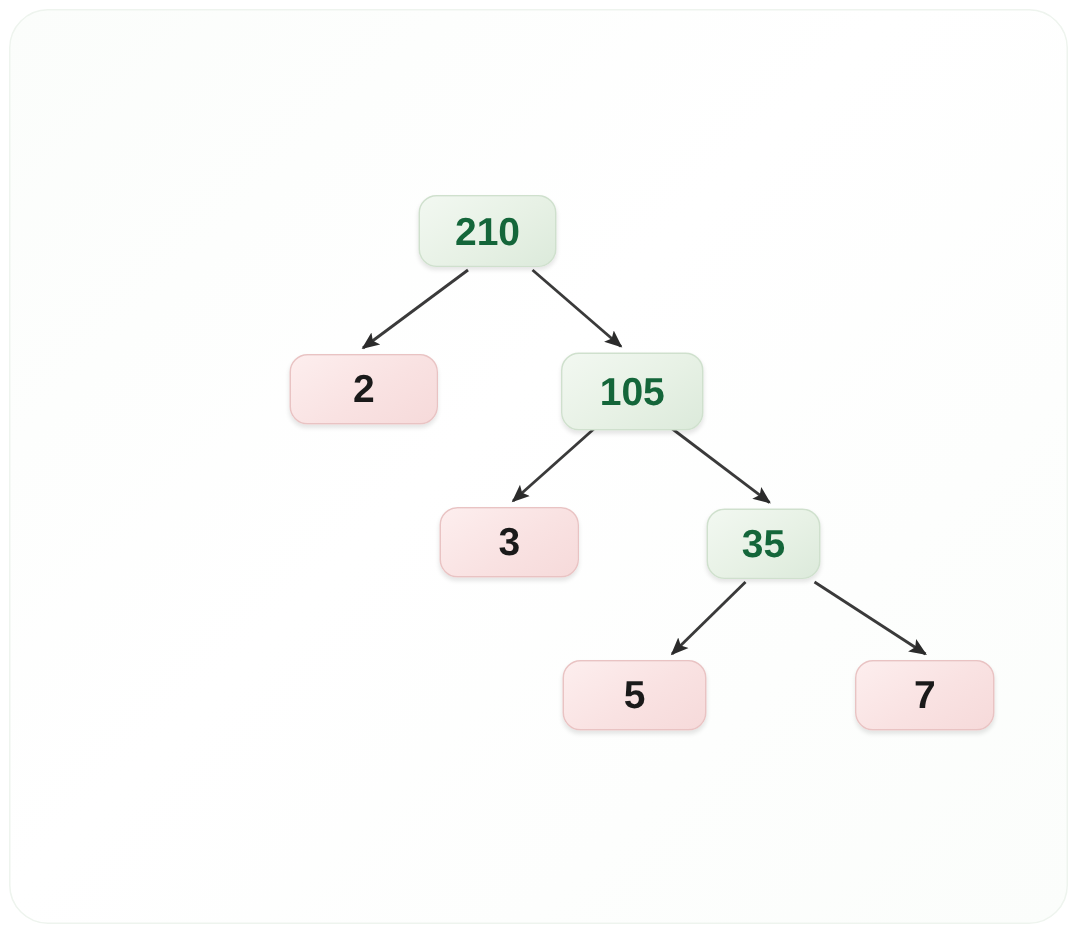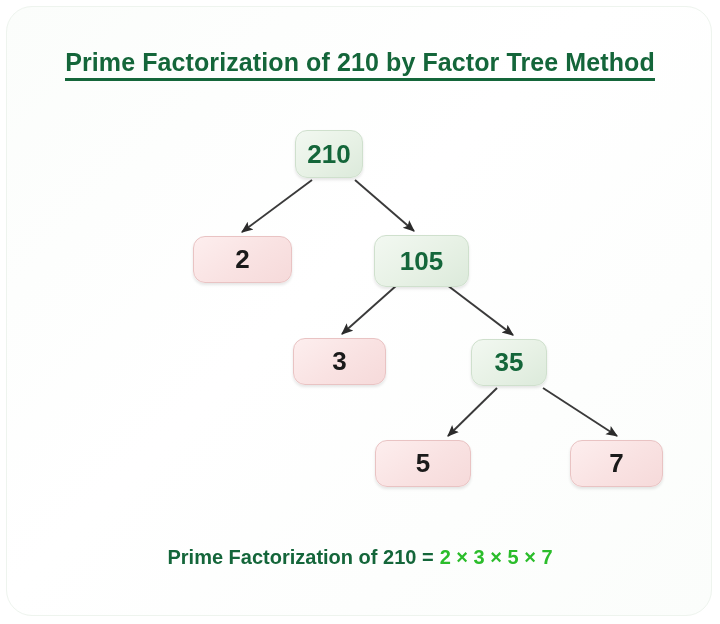--- a/index.html
+++ b/index.html
@@ -86,40 +86,39 @@
     margin-left: 6px;
   }
 </style>
 </head>
 <body>
 
 <div id="canvas">
 
   <div id="frame"></div>
 
-  <div id="title"><span class="t">Prime Factorization of 210 by Factor Tree Method</span></div>
 
   <svg id="edges" viewBox="0 0 720 624">
     <defs>
       <marker id="arrowhead" markerWidth="7" markerHeight="7" refX="5.6" refY="3" orient="auto" markerUnits="strokeWidth">
         <path d="M0,0.4 L6.2,3 L0,5.6 L1.3,3 Z" fill="#2b2b2b"></path>
       </marker>
     </defs>
     <g id="edge-layer" stroke="#3a3a3a" stroke-width="1.9" fill="none" marker-end="url(#arrowhead)">
         <line x1="312" y1="180" x2="242" y2="232"></line>
         <line x1="355" y1="180" x2="414" y2="231"></line>
         <line x1="397" y1="285" x2="342" y2="334"></line>
         <line x1="447" y1="285" x2="513" y2="335"></line>
         <line x1="497" y1="388" x2="448" y2="436"></line>
         <line x1="543" y1="388" x2="617" y2="436"></line>
       </g>
   </svg>
 
   <div id="node-layer">
-      <div class="node composite" style="left: 295px; top: 130px; width: 68px; height: 48px;">
+      <div class="node composite" style="left: 279px; top: 130px; width: 92px; height: 48px;">
         <span>210</span>
       </div>
       <div class="node prime" style="left: 193px; top: 236px; width: 99px; height: 47px;">
         <span>2</span>
       </div>
       <div class="node composite" style="left: 374px; top: 235px; width: 95px; height: 52px;">
         <span>105</span>
       </div>
       <div class="node prime" style="left: 293px; top: 338px; width: 93px; height: 47px;">
         <span>3</span>
@@ -128,15 +127,14 @@
         <span>35</span>
       </div>
       <div class="node prime" style="left: 375px; top: 440px; width: 96px; height: 47px;">
         <span>5</span>
       </div>
       <div class="node prime" style="left: 570px; top: 440px; width: 93px; height: 47px;">
         <span>7</span>
       </div>
     </div>
 
-  <div id="caption"><span>Prime Factorization of 210 =</span><span class="factors">2 × 3 × 5 × 7</span></div>
 
 </div>
 
 </body></html>

